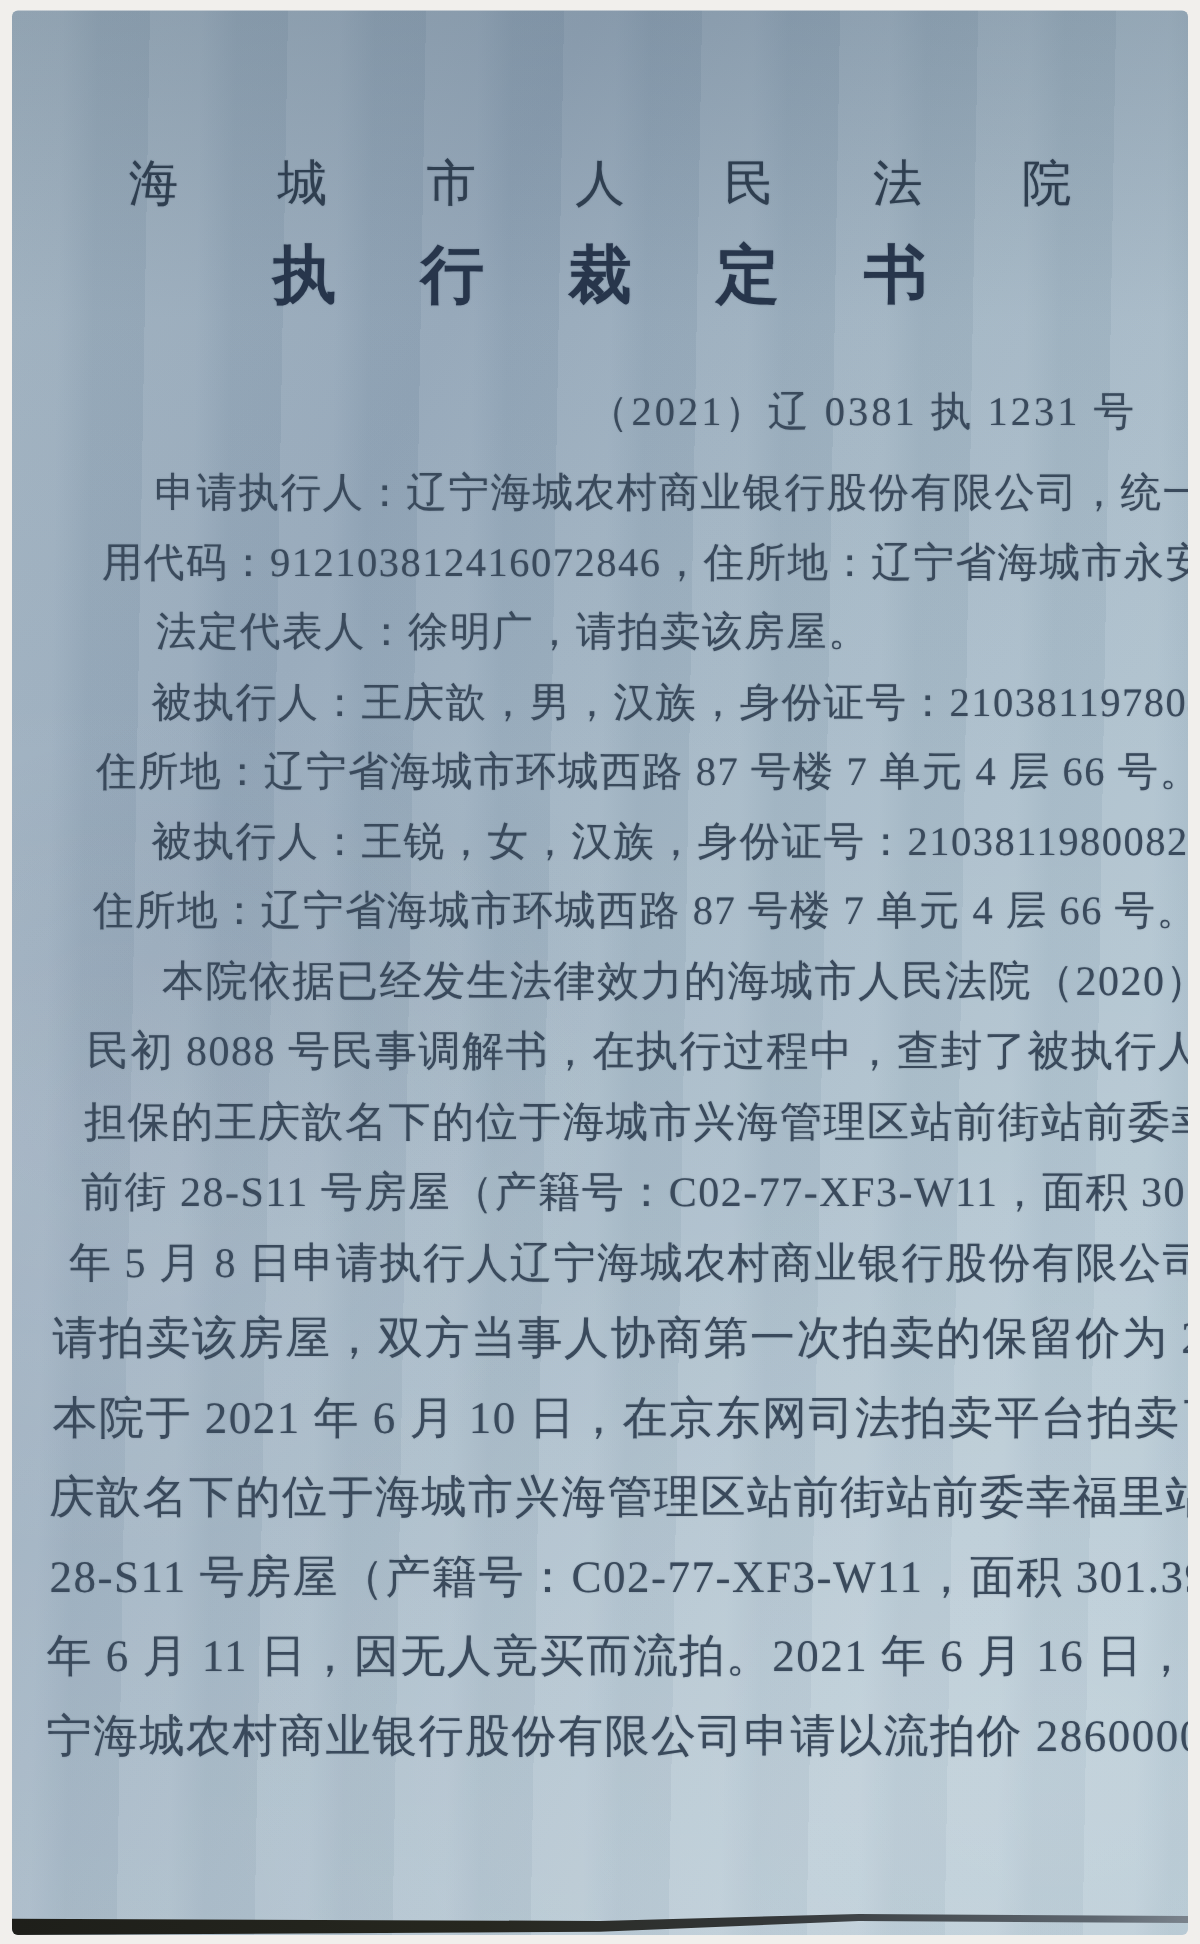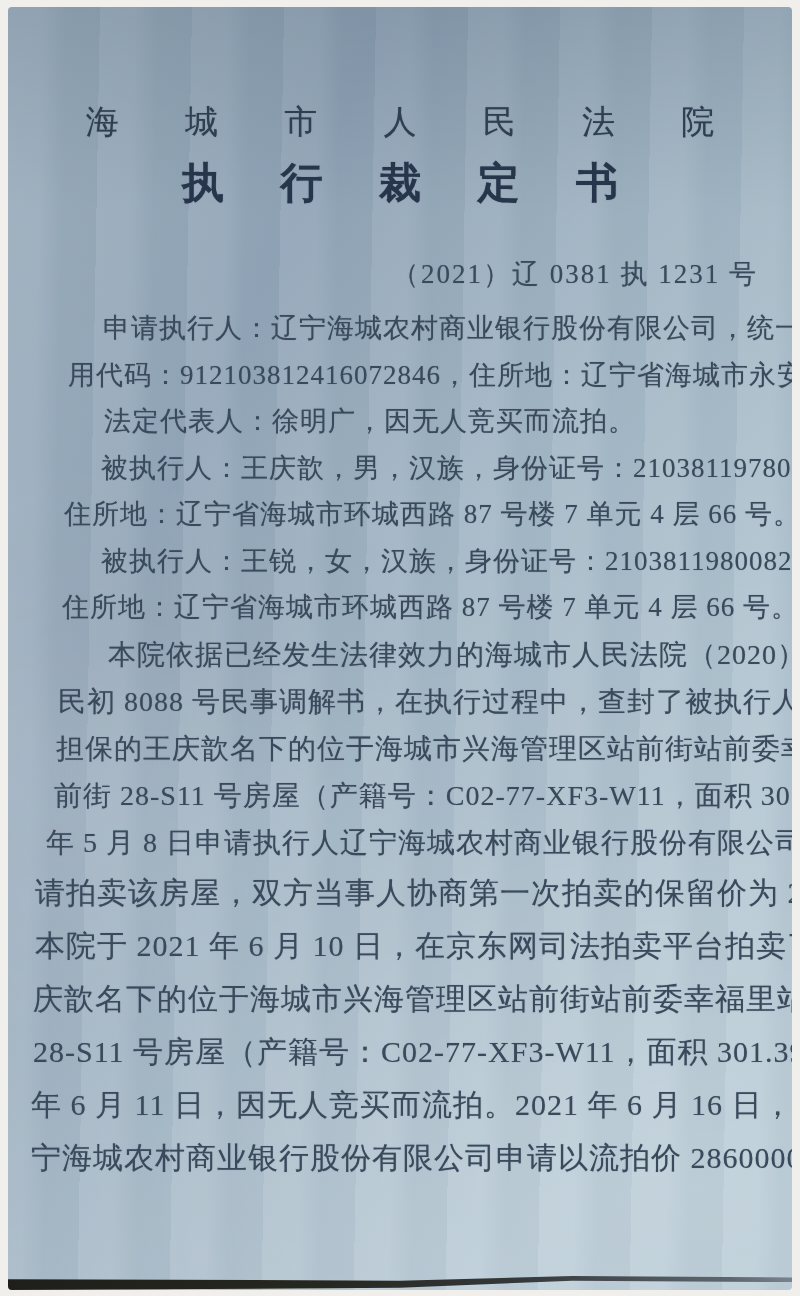--- a/index.html
+++ b/index.html
@@ -103,21 +103,21 @@
 
   <div class="court-title ink">海 城 市 人 民 法 院</div>
 
   <div class="doc-title ink">执 行 裁 定 书</div>
 
   <div class="case-number ink">（2021）辽 0381 执 1231 号</div>
 
   <div class="lines">
     <div class="line grpA ink" style="padding-left:95px">申请执行人：辽宁海城农村商业银行股份有限公司，统一社会信</div>
     <div class="line grpA ink" style="padding-left:60px">用代码：912103812416072846，住所地：辽宁省海城市永安路 18 号。</div>
-    <div class="line grpA ink" style="padding-left:96px">法定代表人：徐明广，因无人竞买而流拍。</div>
+    <div class="line grpA ink" style="padding-left:96px">法定代表人：徐明广，请拍卖该房屋。</div>
     <div class="line grpA ink" style="padding-left:93px">被执行人：王庆歆，男，汉族，身份证号：210381197804205971，</div>
     <div class="line grpA ink" style="padding-left:56px">住所地：辽宁省海城市环城西路 87 号楼 7 单元 4 层 66 号。</div>
     <div class="line grpA ink" style="padding-left:93px">被执行人：王锐，女，汉族，身份证号：210381198008265928，</div>
     <div class="line grpA ink" style="padding-left:54px">住所地：辽宁省海城市环城西路 87 号楼 7 单元 4 层 66 号。</div>
     <div class="line grpB ink" style="padding-left:100px">本院依据已经发生法律效力的海城市人民法院（2020）辽 0381</div>
     <div class="line grpB ink" style="padding-left:50px">民初 8088 号民事调解书，在执行过程中，查封了被执行人用于抵押</div>
     <div class="line grpB ink" style="padding-left:48px">担保的王庆歆名下的位于海城市兴海管理区站前街站前委幸福里站</div>
     <div class="line grpB ink" style="padding-left:46px">前街 28-S11 号房屋（产籍号：C02-77-XF3-W11，面积 301.39m²）。2021</div>
     <div class="line grpB ink" style="padding-left:38px">年 5 月 8 日申请执行人辽宁海城农村商业银行股份有限公司向本院申</div>
     <div class="line grpC ink" style="padding-left:27px">请拍卖该房屋，双方当事人协商第一次拍卖的保留价为 2860000 元。</div>

